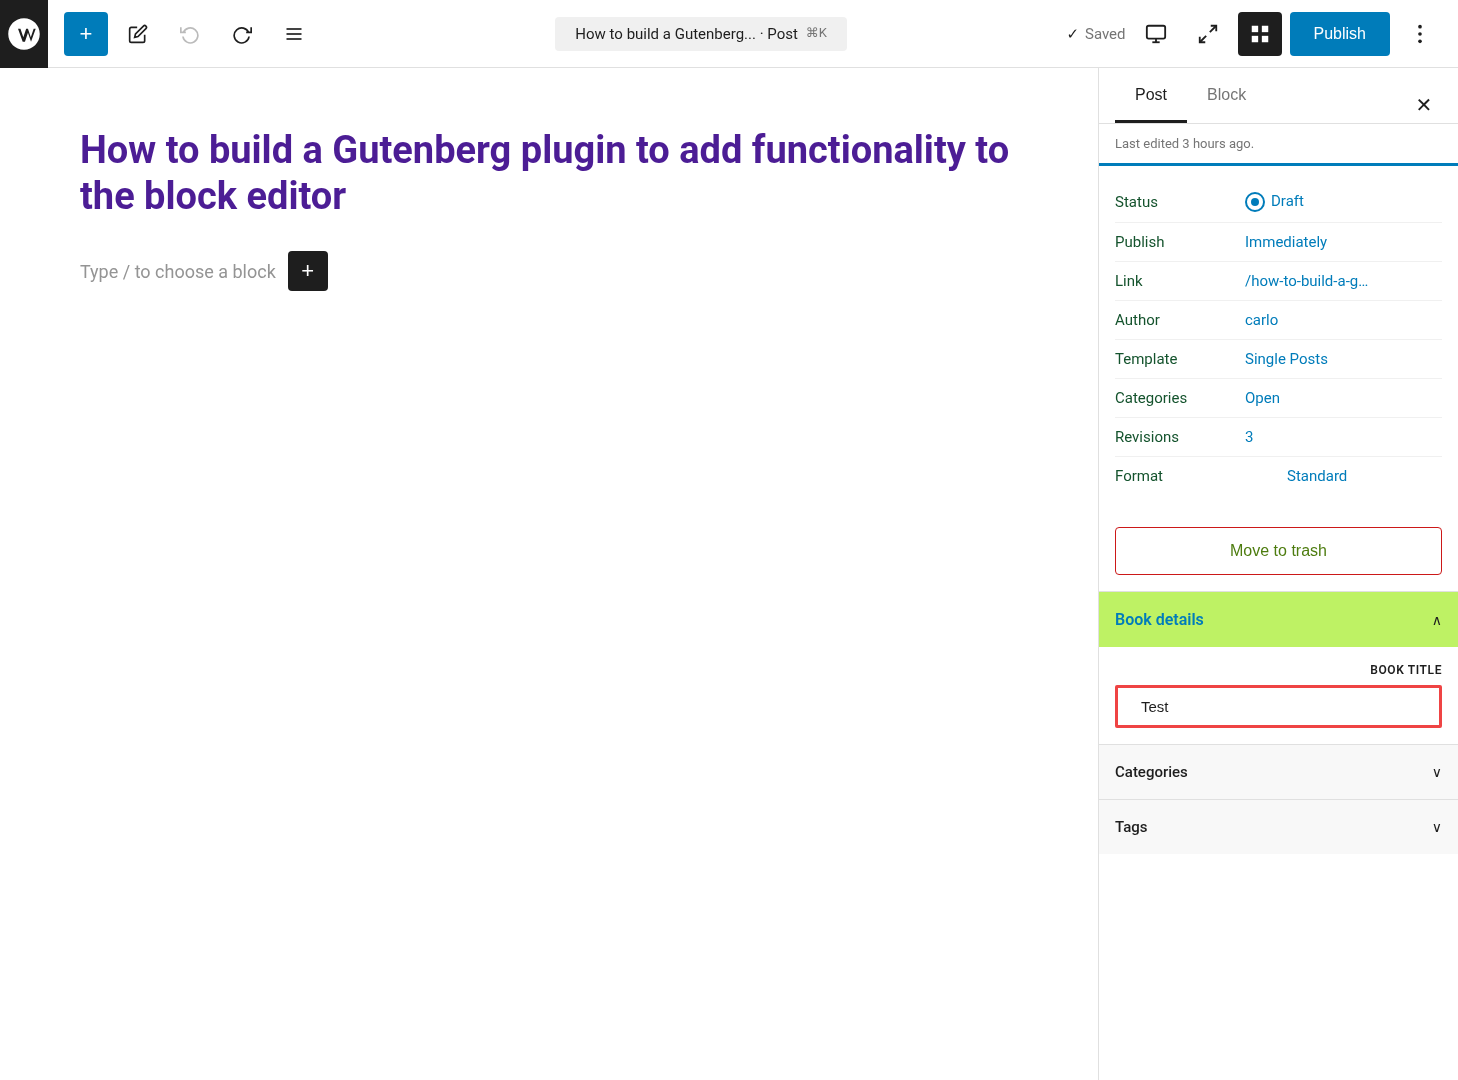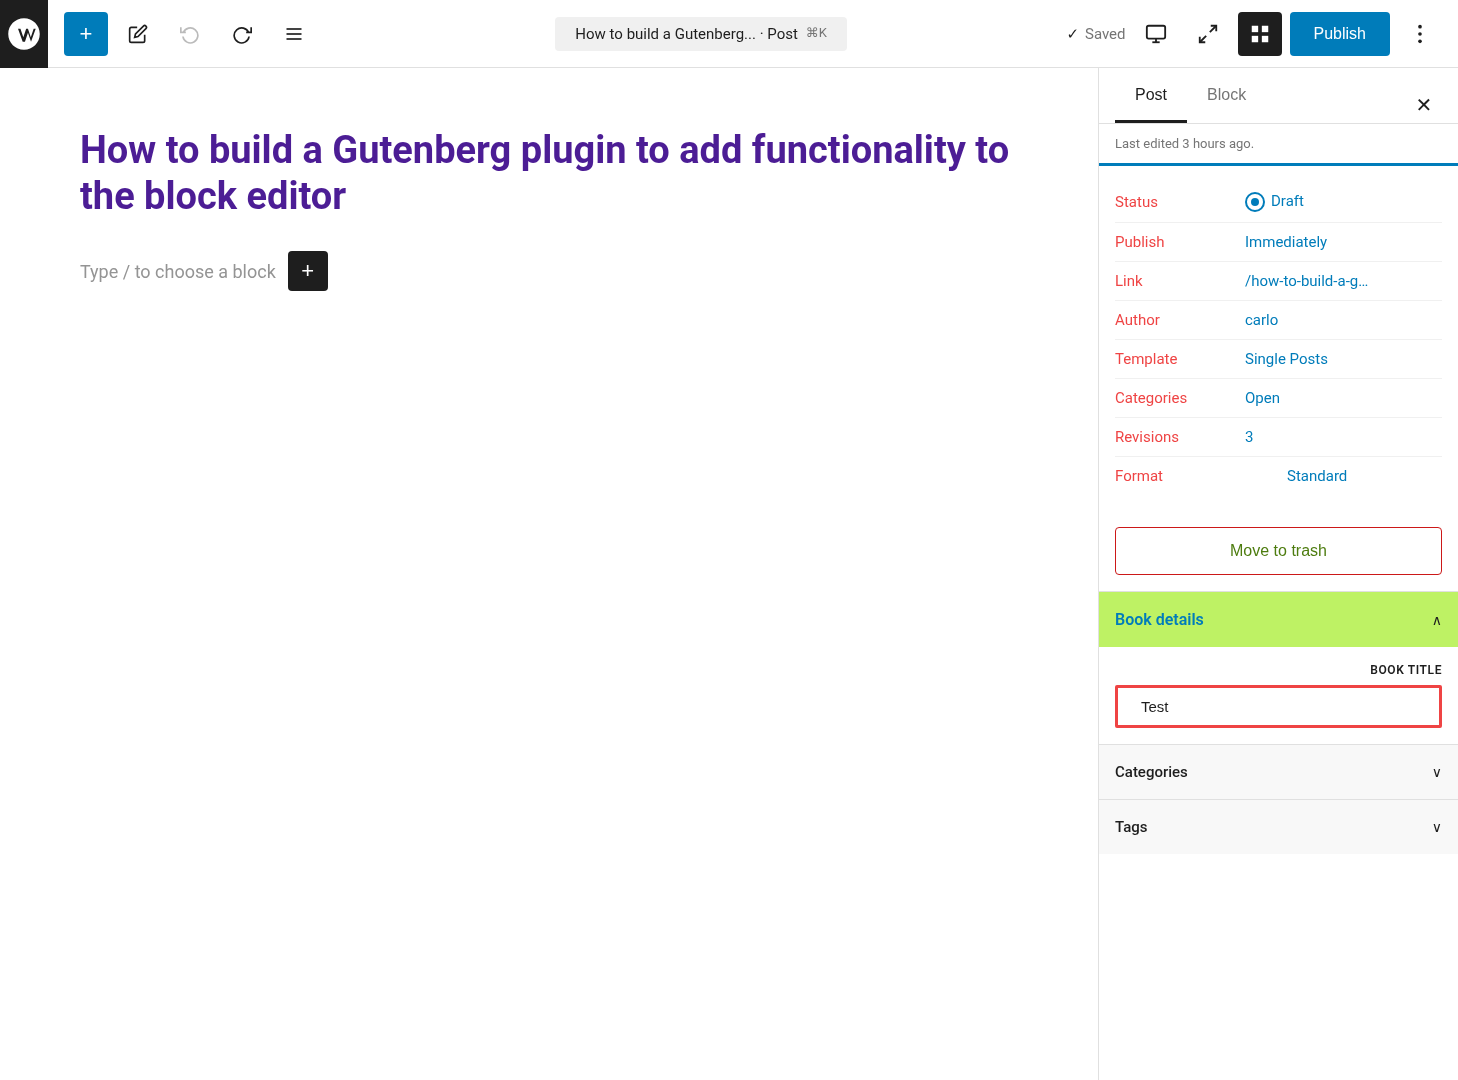--- a/index.html
+++ b/index.html
@@ -235,21 +235,21 @@
     }
     .meta-row {
       display: flex;
       align-items: center;
       padding: 10px 0;
       border-bottom: 1px solid #f0f0f0;
       font-size: 15px;
     }
     .meta-row:last-child { border-bottom: none; gap: 42px; }
     .meta-label {
-      color: #ef4444;
+      color: #14532d;
       width: 130px;
       flex-shrink: 0;
     }
     .meta-value {
       color: #007cba;
       cursor: pointer;
       display: flex;
       gap: 6px;
     }
     .meta-value.revisions { color: #007cba; }

